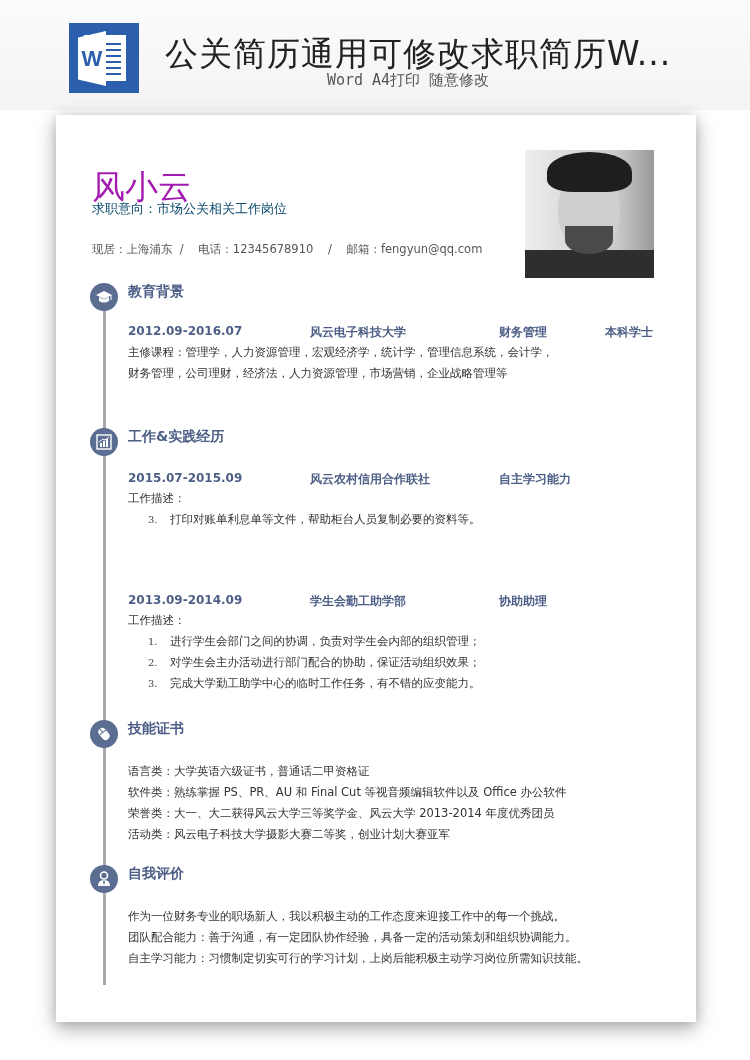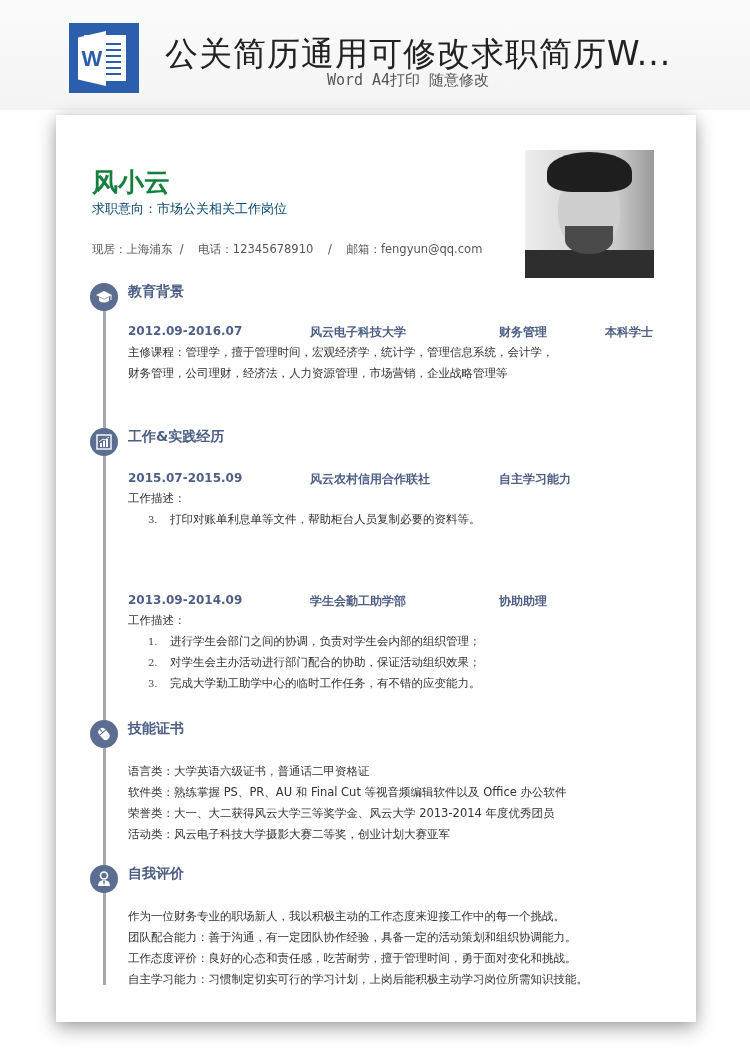--- a/index.html
+++ b/index.html
@@ -14,21 +14,21 @@
     .word-icon .cover { position: absolute; left: 9px; top: 8px; width: 28px; height: 55px; background: #fff;
       clip-path: polygon(0 12%, 100% 0, 100% 100%, 0 88%); }
     .word-icon .w { position: absolute; left: 10px; top: 23px; width: 26px; font-family: "Liberation Sans", sans-serif; font-weight: bold; font-size: 22px; color: #2b5fad; text-align: center; }
     .title { position: absolute; left: 165px; top: 32px; font-size: 33px; color: #222; letter-spacing: 1px; white-space: nowrap; font-family: "DejaVu Sans", sans-serif; }
     .subtitle { position: absolute; left: 0; width: 816px; top: 71px; text-align: center; font-family: "DejaVu Sans Mono", monospace; font-size: 15px; color: #555; }
 
     
     .page { position: absolute; left: 56px; top: 115px; width: 640px; height: 907px; background: #fff;
       box-shadow: 0 6px 18px rgba(0,0,0,0.35), 0 0 10px rgba(0,0,0,0.08); }
 
-    .name { position: absolute; left: 36px; top: 50px; font-size: 26px; font-weight: bold; color: #15803d; }
+    .name { position: absolute; left: 36px; top: 50px; font-size: 33px; font-weight: normal; color: #a21caf; }
     .intent { position: absolute; left: 36px; top: 85px; font-size: 13px; color: #0c4a6e; }
     .contact { position: absolute; left: 36px; top: 127px; font-size: 11.5px; color: #555; white-space: nowrap; }
     .contact span { margin-right: 0; }
     .photo { position: absolute; left: 469px; top: 35px; width: 129px; height: 128px; overflow: hidden;
       background: radial-gradient(ellipse at 50% 45%, #d8d8d8 0%, #a8a8a8 35%, #555 70%, #333 100%); }
     .photo .hair { position: absolute; left: 22px; top: 2px; width: 85px; height: 40px; background: #1e1e1e; border-radius: 50% 50% 30% 30%; }
     .photo .face { position: absolute; left: 33px; top: 22px; width: 62px; height: 80px; background: #cfcfcf; border-radius: 45% 45% 48% 48%; }
     .photo .beard { position: absolute; left: 40px; top: 76px; width: 48px; height: 28px; background: #4a4a4a; border-radius: 0 0 50% 50%; }
     .photo .shirt { position: absolute; left: 0; top: 100px; width: 129px; height: 40px; background: #2e2e2e; }
     .photo .bg { position: absolute; left: 0; top: 0; width: 129px; height: 128px; background: linear-gradient(90deg, #eee 0%, #ddd 30%, #ccc 70%, #999 100%); }
@@ -97,21 +97,21 @@
     </div>
     <div class="section-title">教育背景</div>
   </div>
   <div class="row-head" style="top:209px; width:530px; height:16px;">
     <span class="c" style="left:0">2012.09-2016.07</span>
     <span class="c" style="left:182px">风云电子科技大学</span>
     <span class="c" style="left:371px">财务管理</span>
     <span class="c" style="left:477px">本科学士</span>
   </div>
   <div class="text" style="top:227px">
-    <div>主修课程：管理学，擅于管理时间，宏观经济学，统计学，管理信息系统，会计学，</div>
+    <div>主修课程：管理学，人力资源管理，宏观经济学，统计学，管理信息系统，会计学，</div>
     <div>财务管理，公司理财，经济法，人力资源管理，市场营销，企业战略管理等</div>
   </div>
 
   <div class="section-head" style="top:313px">
     <div class="section-icon">
       <svg viewBox="0 0 18 18">
           <rect x="2" y="2" width="14" height="14" fill="none" stroke="#fff" stroke-width="1.4"></rect>
           <rect x="5" y="10" width="2" height="4" fill="#fff"></rect>
           <rect x="8" y="8" width="2" height="6" fill="#fff"></rect>
           <rect x="11" y="6" width="2" height="8" fill="#fff"></rect>
@@ -168,16 +168,15 @@
           <circle cx="9" cy="5.5" r="3.5" fill="none" stroke="#fff" stroke-width="1.6"></circle>
           <path d="M3 16 Q3 10 9 10 Q15 10 15 16 Z" fill="#fff"></path>
           <path d="M9 10 L8 12 L9 15 L10 12 Z" fill="#5b6d91"></path>
         </svg>
     </div>
     <div class="section-title">自我评价</div>
   </div>
   <div class="text" style="top:791px">
     <div>作为一位财务专业的职场新人，我以积极主动的工作态度来迎接工作中的每一个挑战。</div>
     <div>团队配合能力：善于沟通，有一定团队协作经验，具备一定的活动策划和组织协调能力。</div>
-    <div>工作态度评价：良好的心态和责任感，吃苦耐劳，擅于管理时间，勇于面对变化和挑战。</div>
     <div>自主学习能力：习惯制定切实可行的学习计划，上岗后能积极主动学习岗位所需知识技能。</div>
   </div>
 </div>
 
 </body></html>

